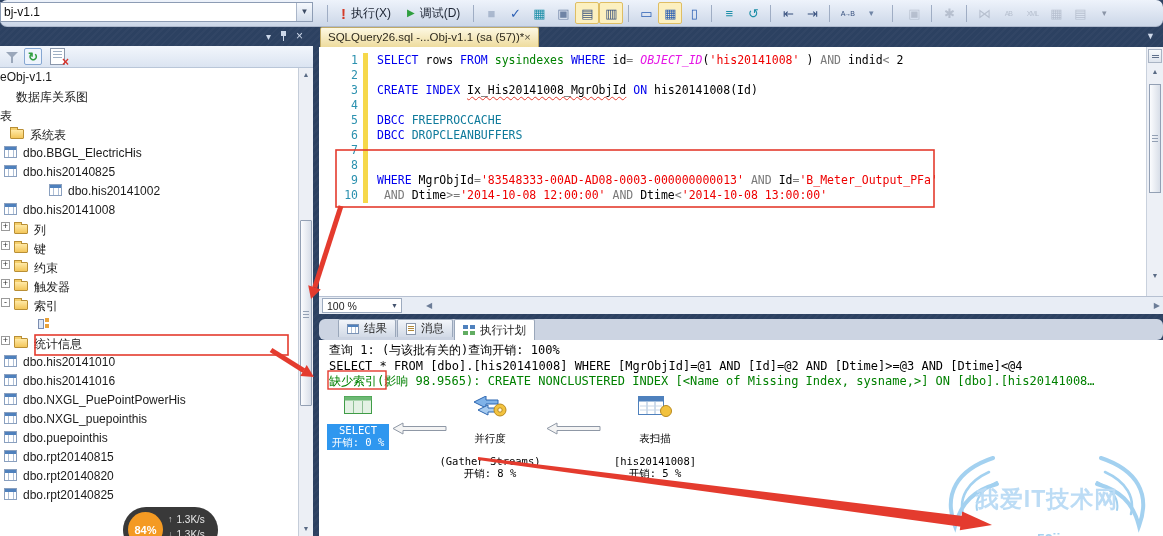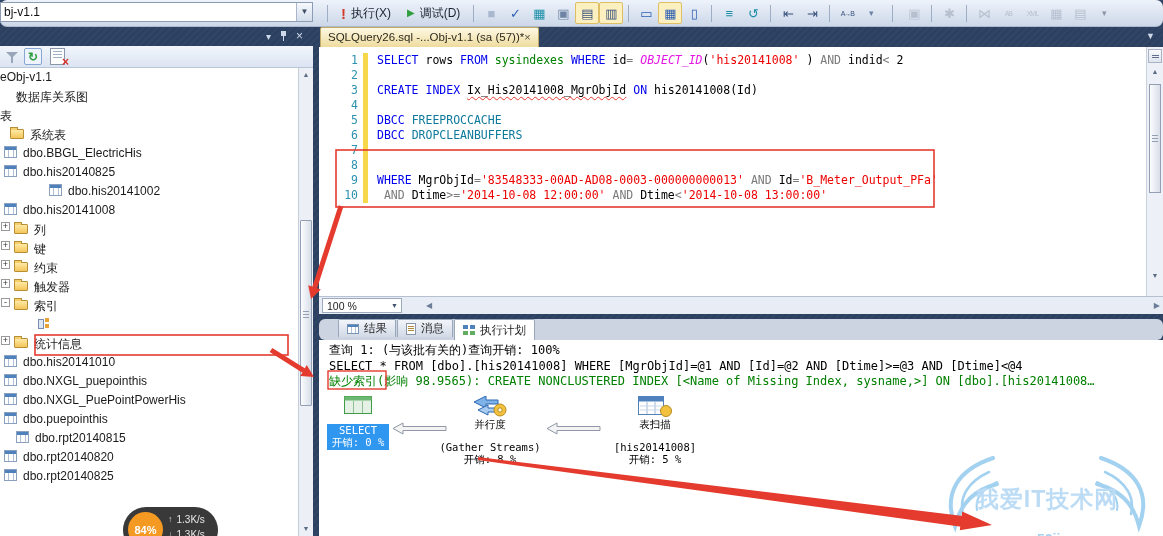--- a/index.html
+++ b/index.html
@@ -127,21 +127,21 @@
   .rt-plan{width:12px;height:12px;position:relative;}
   .rt-plan::before{content:"";position:absolute;left:0;top:1px;width:5px;height:4px;background:#4f81bd;
     box-shadow:7px 0 0 #4f81bd,0 6px 0 #62ad62,7px 6px 0 #62ad62;}
   .r-body{position:absolute;top:25px;left:0;right:0;bottom:0;background:#fff;}
   #r-lines{padding:3px 0 0 10px;font-family:"DejaVu Sans Mono","Liberation Mono",monospace;
     font-size:12px;line-height:15.5px;white-space:pre;}
   .plan{position:absolute;left:0;top:0;right:0;bottom:0;}
   .plan-node{position:absolute;text-align:center;font-family:"DejaVu Sans Mono","Liberation Mono",monospace;
     font-size:10.5px;line-height:12px;color:#000;}
   .pn-icon{height:20px;display:flex;justify-content:center;align-items:flex-start;}
-  .pn-label{margin-top:2px;}
+  .pn-label{margin-top:16px;}
   .pn-sub{margin-top:11px;}
   .pn-selbox{margin:8px auto 0;background:#2f97ef;color:#fff;width:62px;padding:1px 0 2px;line-height:11.5px;}
   .plan-arrow{position:absolute;}
   
   .watermark{position:absolute;right:0;bottom:0;width:232px;height:92px;pointer-events:none;}
   .wm-wings{position:absolute;left:0;top:0;}
   .wm-text{position:absolute;left:50%;top:40px;transform:translateX(-50%);text-align:center;white-space:nowrap;}
   .wm-title{font-size:23px;font-weight:bold;color:#bcdcf5;letter-spacing:1px;}
   .wm-url{font-size:14px;font-weight:bold;color:#a6d2f0;margin-top:16px;}
   
@@ -328,31 +328,35 @@
           <span class="exp">+</span>
           <span class="ti-folder"></span>
           <span class="tree-label">统计信息</span>
         </div>
         <div class="tree-row" style="padding-left: 4px;">
           <span class="ti-table"></span>
           <span class="tree-label">dbo.his20141010</span>
         </div>
         <div class="tree-row" style="padding-left: 4px;">
           <span class="ti-table"></span>
+          <span class="tree-label">dbo.his20141016</span>
+        </div>
+        <div class="tree-row" style="padding-left: 4px;">
+          <span class="ti-table"></span>
+          <span class="tree-label">dbo.NXGL_PuePointPowerHis</span>
+        </div>
+        <div class="tree-row" style="padding-left: 4px;">
+          <span class="ti-table"></span>
           <span class="tree-label">dbo.NXGL_puepointhis</span>
         </div>
         <div class="tree-row" style="padding-left: 4px;">
           <span class="ti-table"></span>
-          <span class="tree-label">dbo.NXGL_PuePointPowerHis</span>
-        </div>
-        <div class="tree-row" style="padding-left: 4px;">
-          <span class="ti-table"></span>
           <span class="tree-label">dbo.puepointhis</span>
         </div>
-        <div class="tree-row" style="padding-left: 16px;">
+        <div class="tree-row" style="padding-left: 4px;">
           <span class="ti-table"></span>
           <span class="tree-label">dbo.rpt20140815</span>
         </div>
         <div class="tree-row" style="padding-left: 4px;">
           <span class="ti-table"></span>
           <span class="tree-label">dbo.rpt20140820</span>
         </div>
         <div class="tree-row" style="padding-left: 4px;">
           <span class="ti-table"></span>
           <span class="tree-label">dbo.rpt20140825</span>

